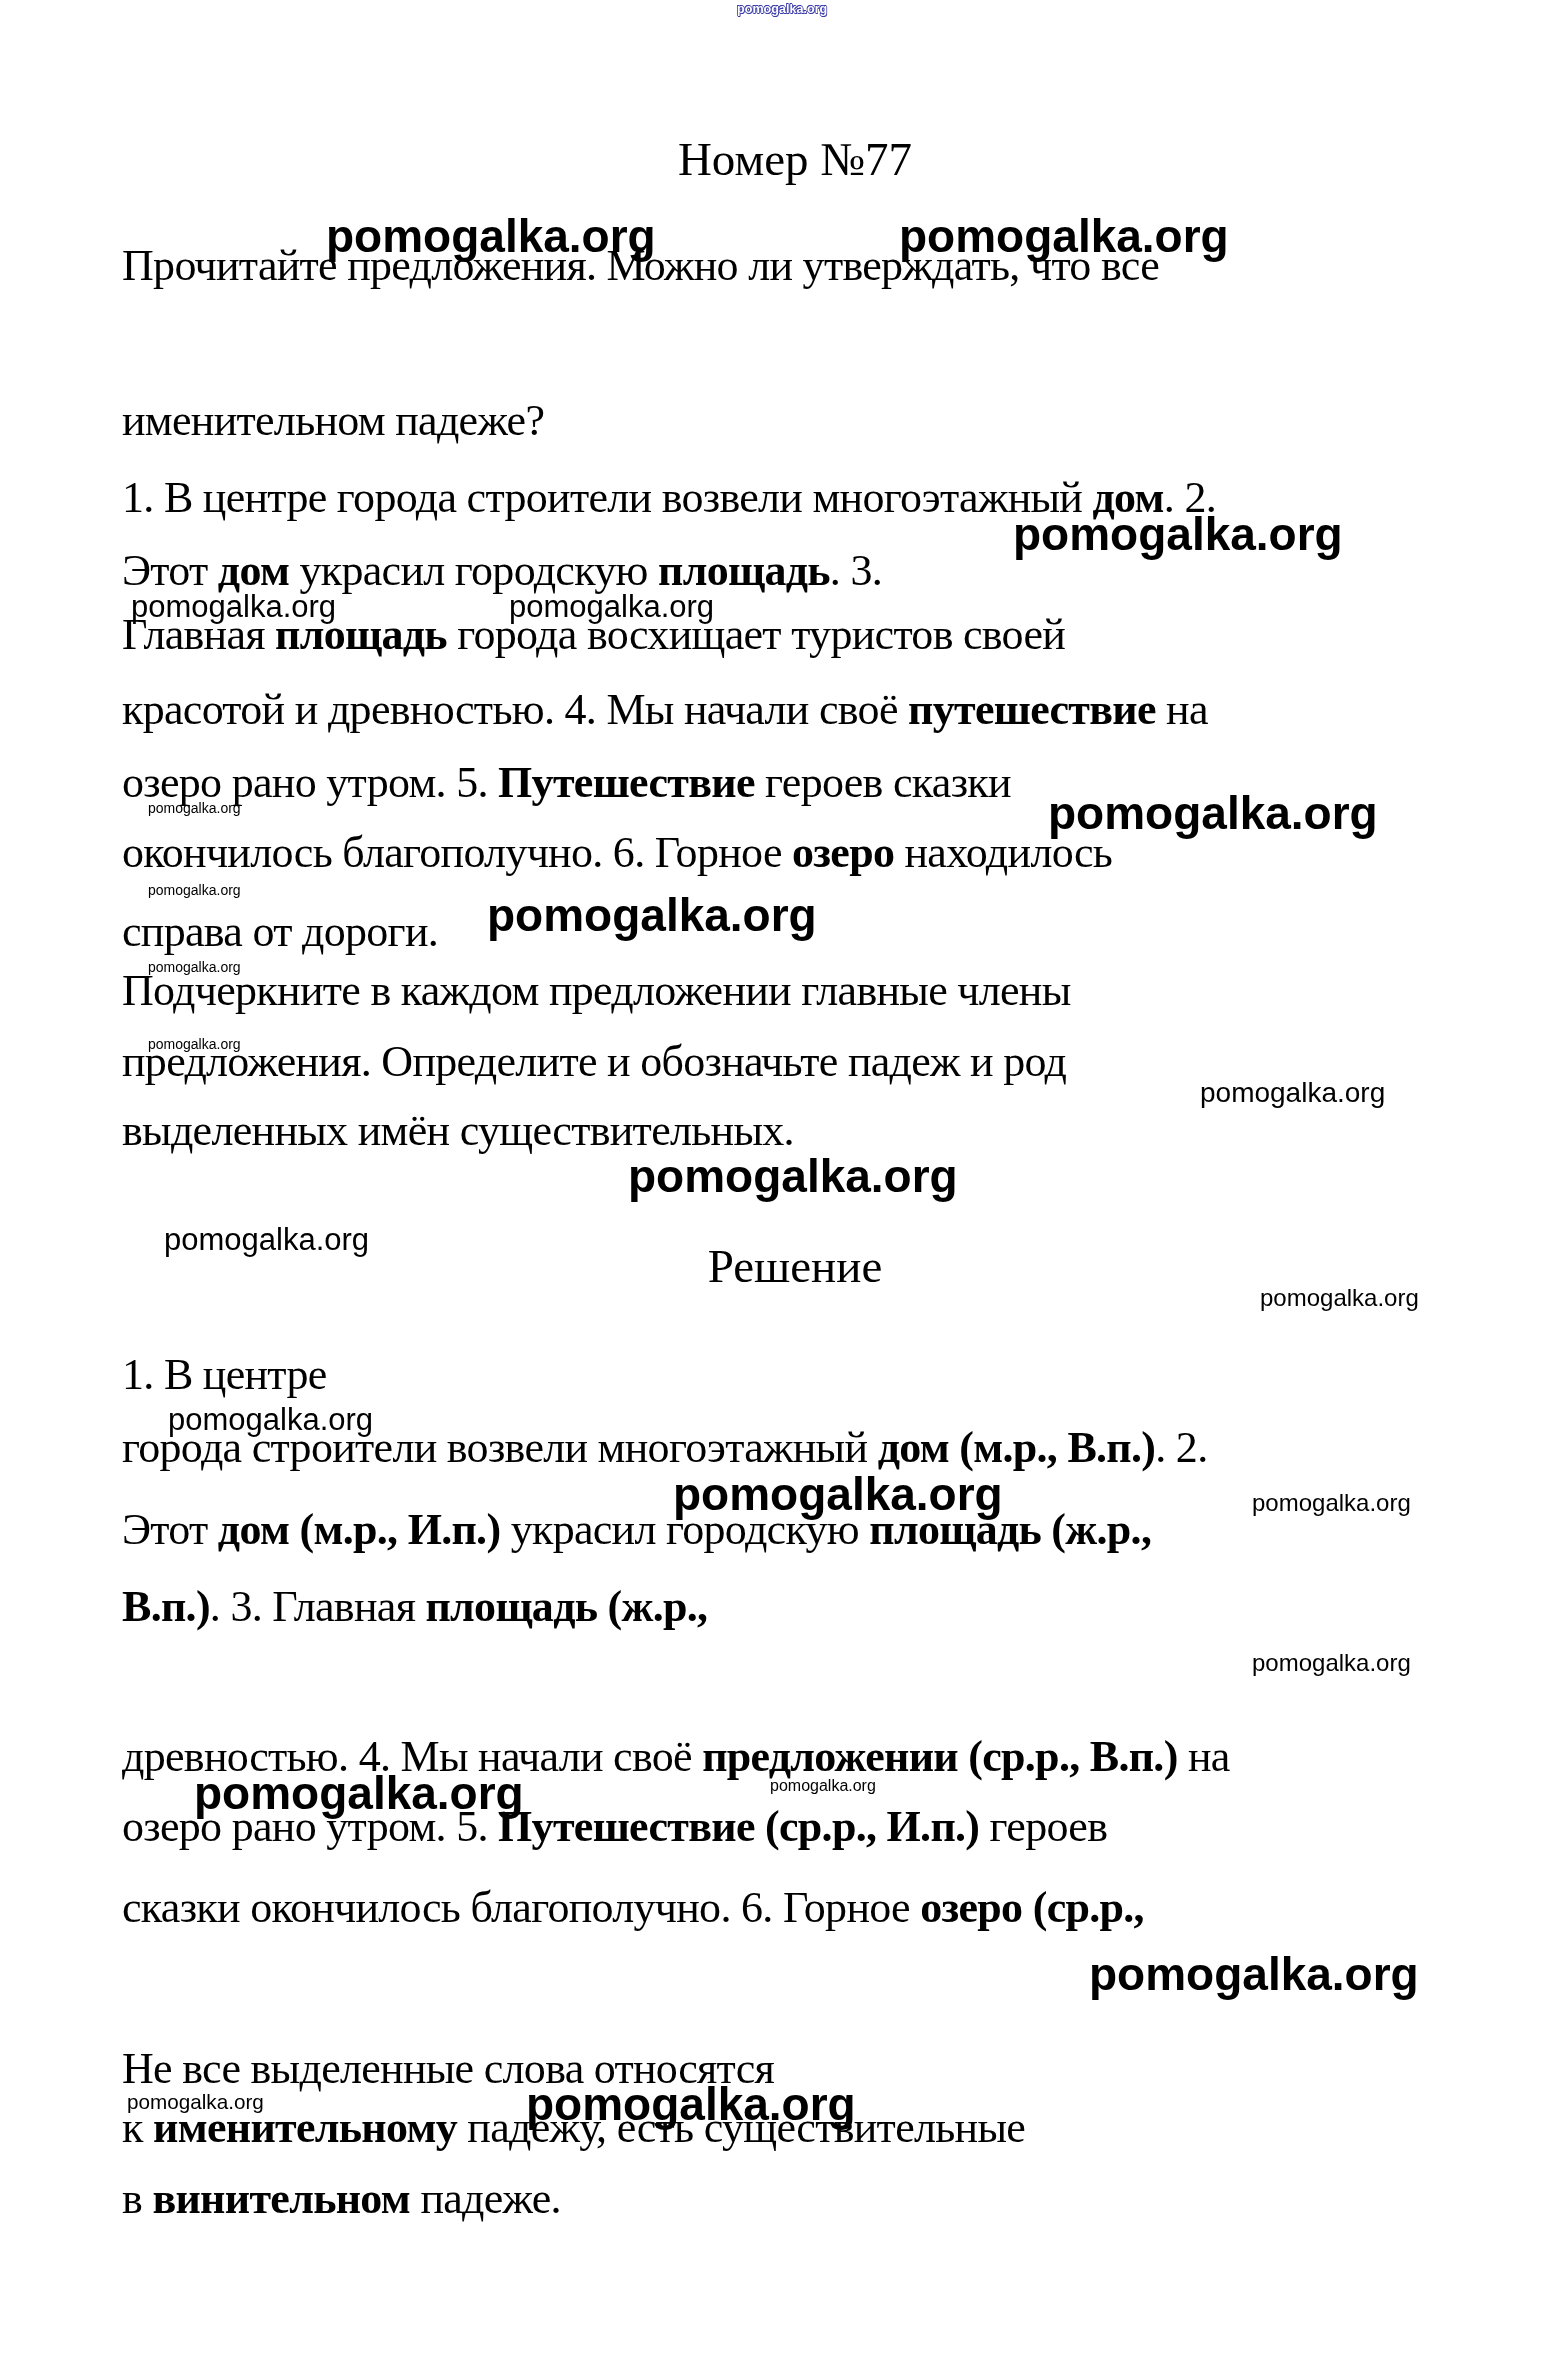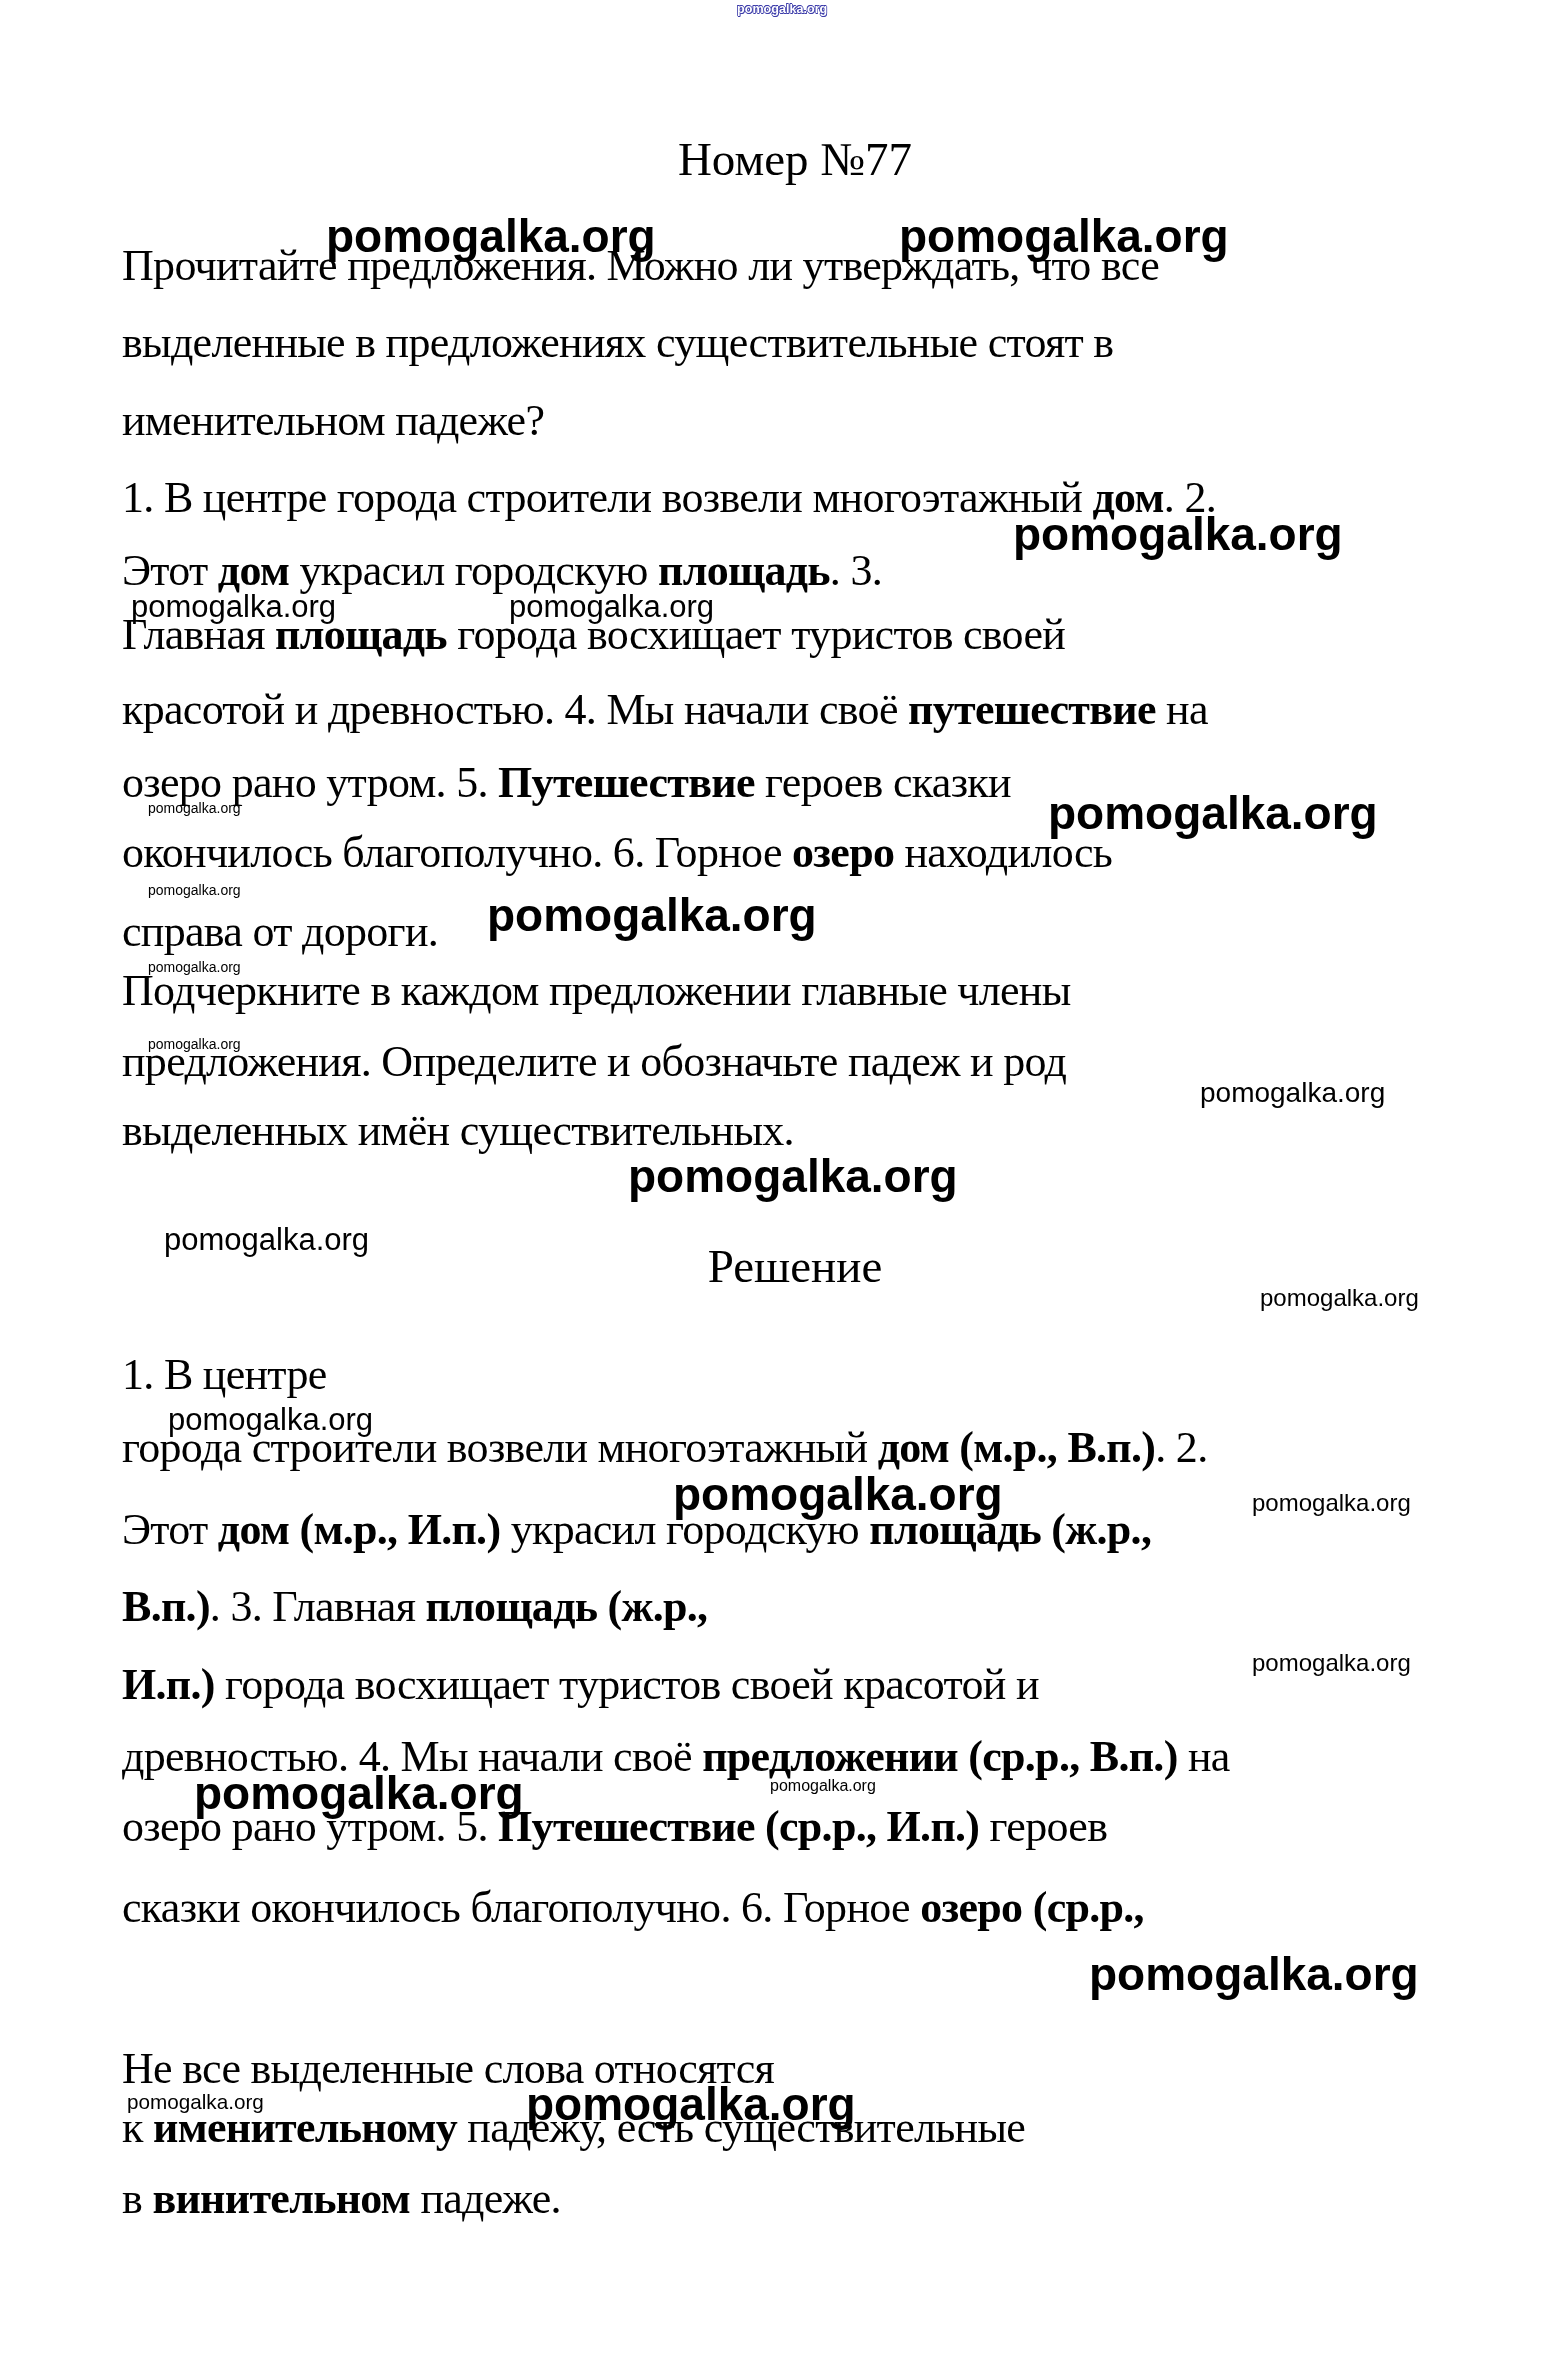--- a/index.html
+++ b/index.html
@@ -58,21 +58,20 @@
 <div id="page">
 
   <div class="wm blue" style="left:737px; top:3px;">pomogalka.org</div>
 
   <div class="line center-line" style="top:136px;">Номер №77</div>
 
   <div class="wm big" style="left:326px; top:213px;">pomogalka.org</div>
   <div class="wm big" style="left:899px; top:213px;">pomogalka.org</div>
 
   <div class="line" style="top:244px;"><span>Прочитайте предложения. Можно ли утверждать, что все</span></div>
-  <div class="line" style="top:321px;"><span>выделенные в предложениях существительные стоят в</span></div>
   <div class="line" style="top:399px;"><span>именительном падеже?</span></div>
   <div class="line" style="top:476px;"><span>1. В центре города строители возвели многоэтажный </span><span class="bd">дом</span><span>. 2.</span></div>
   <div class="line" style="top:549px;"><span>Этот </span><span class="bd">дом</span><span> украсил городскую </span><span class="bd">площадь</span><span>. 3.</span></div>
 
   <div class="wm big" style="left:1013px; top:511px;">pomogalka.org</div>
   <div class="wm med" style="left:131px; top:591px;">pomogalka.org</div>
   <div class="wm med" style="left:509px; top:591px;">pomogalka.org</div>
 
   <div class="line" style="top:613px;"><span>Главная </span><span class="bd">площадь</span><span> города восхищает туристов своей</span></div>
   <div class="line" style="top:688px;"><span>красотой и древностью. 4. Мы начали своё </span><span class="bd">путешествие</span><span> на</span></div>
@@ -114,21 +113,20 @@
   <div class="line" style="top:1426px;"><span>города строители возвели многоэтажный </span><span class="bd">дом (м.р., В.п.)</span><span>. 2.</span></div>
 
   <div class="wm big" style="left:673px; top:1471px;">pomogalka.org</div>
   <div class="wm sm" style="left:1252px; top:1491px;">pomogalka.org</div>
 
   <div class="line" style="top:1508px;"><span>Этот </span><span class="bd">дом (м.р., И.п.)</span><span> украсил городскую </span><span class="bd">площадь (ж.р.,</span></div>
   <div class="line" style="top:1585px;"><span class="bd">В.п.)</span><span>. 3. Главная </span><span class="bd">площадь (ж.р.,</span></div>
 
   <div class="wm sm" style="left:1252px; top:1651px;">pomogalka.org</div>
 
-  <div class="line" style="top:1663px;"><span class="bd">И.п.)</span><span> города восхищает туристов своей красотой и</span></div>
   <div class="line" style="top:1735px;"><span>древностью. 4. Мы начали своё </span><span class="bd">предложении (ср.р., В.п.)</span><span> на</span></div>
 
   <div class="wm big" style="left:194px; top:1770px;">pomogalka.org</div>
   <div class="wm tiny" style="left:770px; top:1778px; font-size:16px;">pomogalka.org</div>
 
   <div class="line" style="top:1805px;"><span>озеро рано утром. 5. </span><span class="bd">Путешествие (ср.р., И.п.)</span><span> героев</span></div>
   <div class="line" style="top:1886px;"><span>сказки окончилось благополучно. 6. Горное </span><span class="bd">озеро (ср.р.,</span></div>
 
   <div class="wm big" style="left:1089px; top:1951px;">pomogalka.org</div>
 

